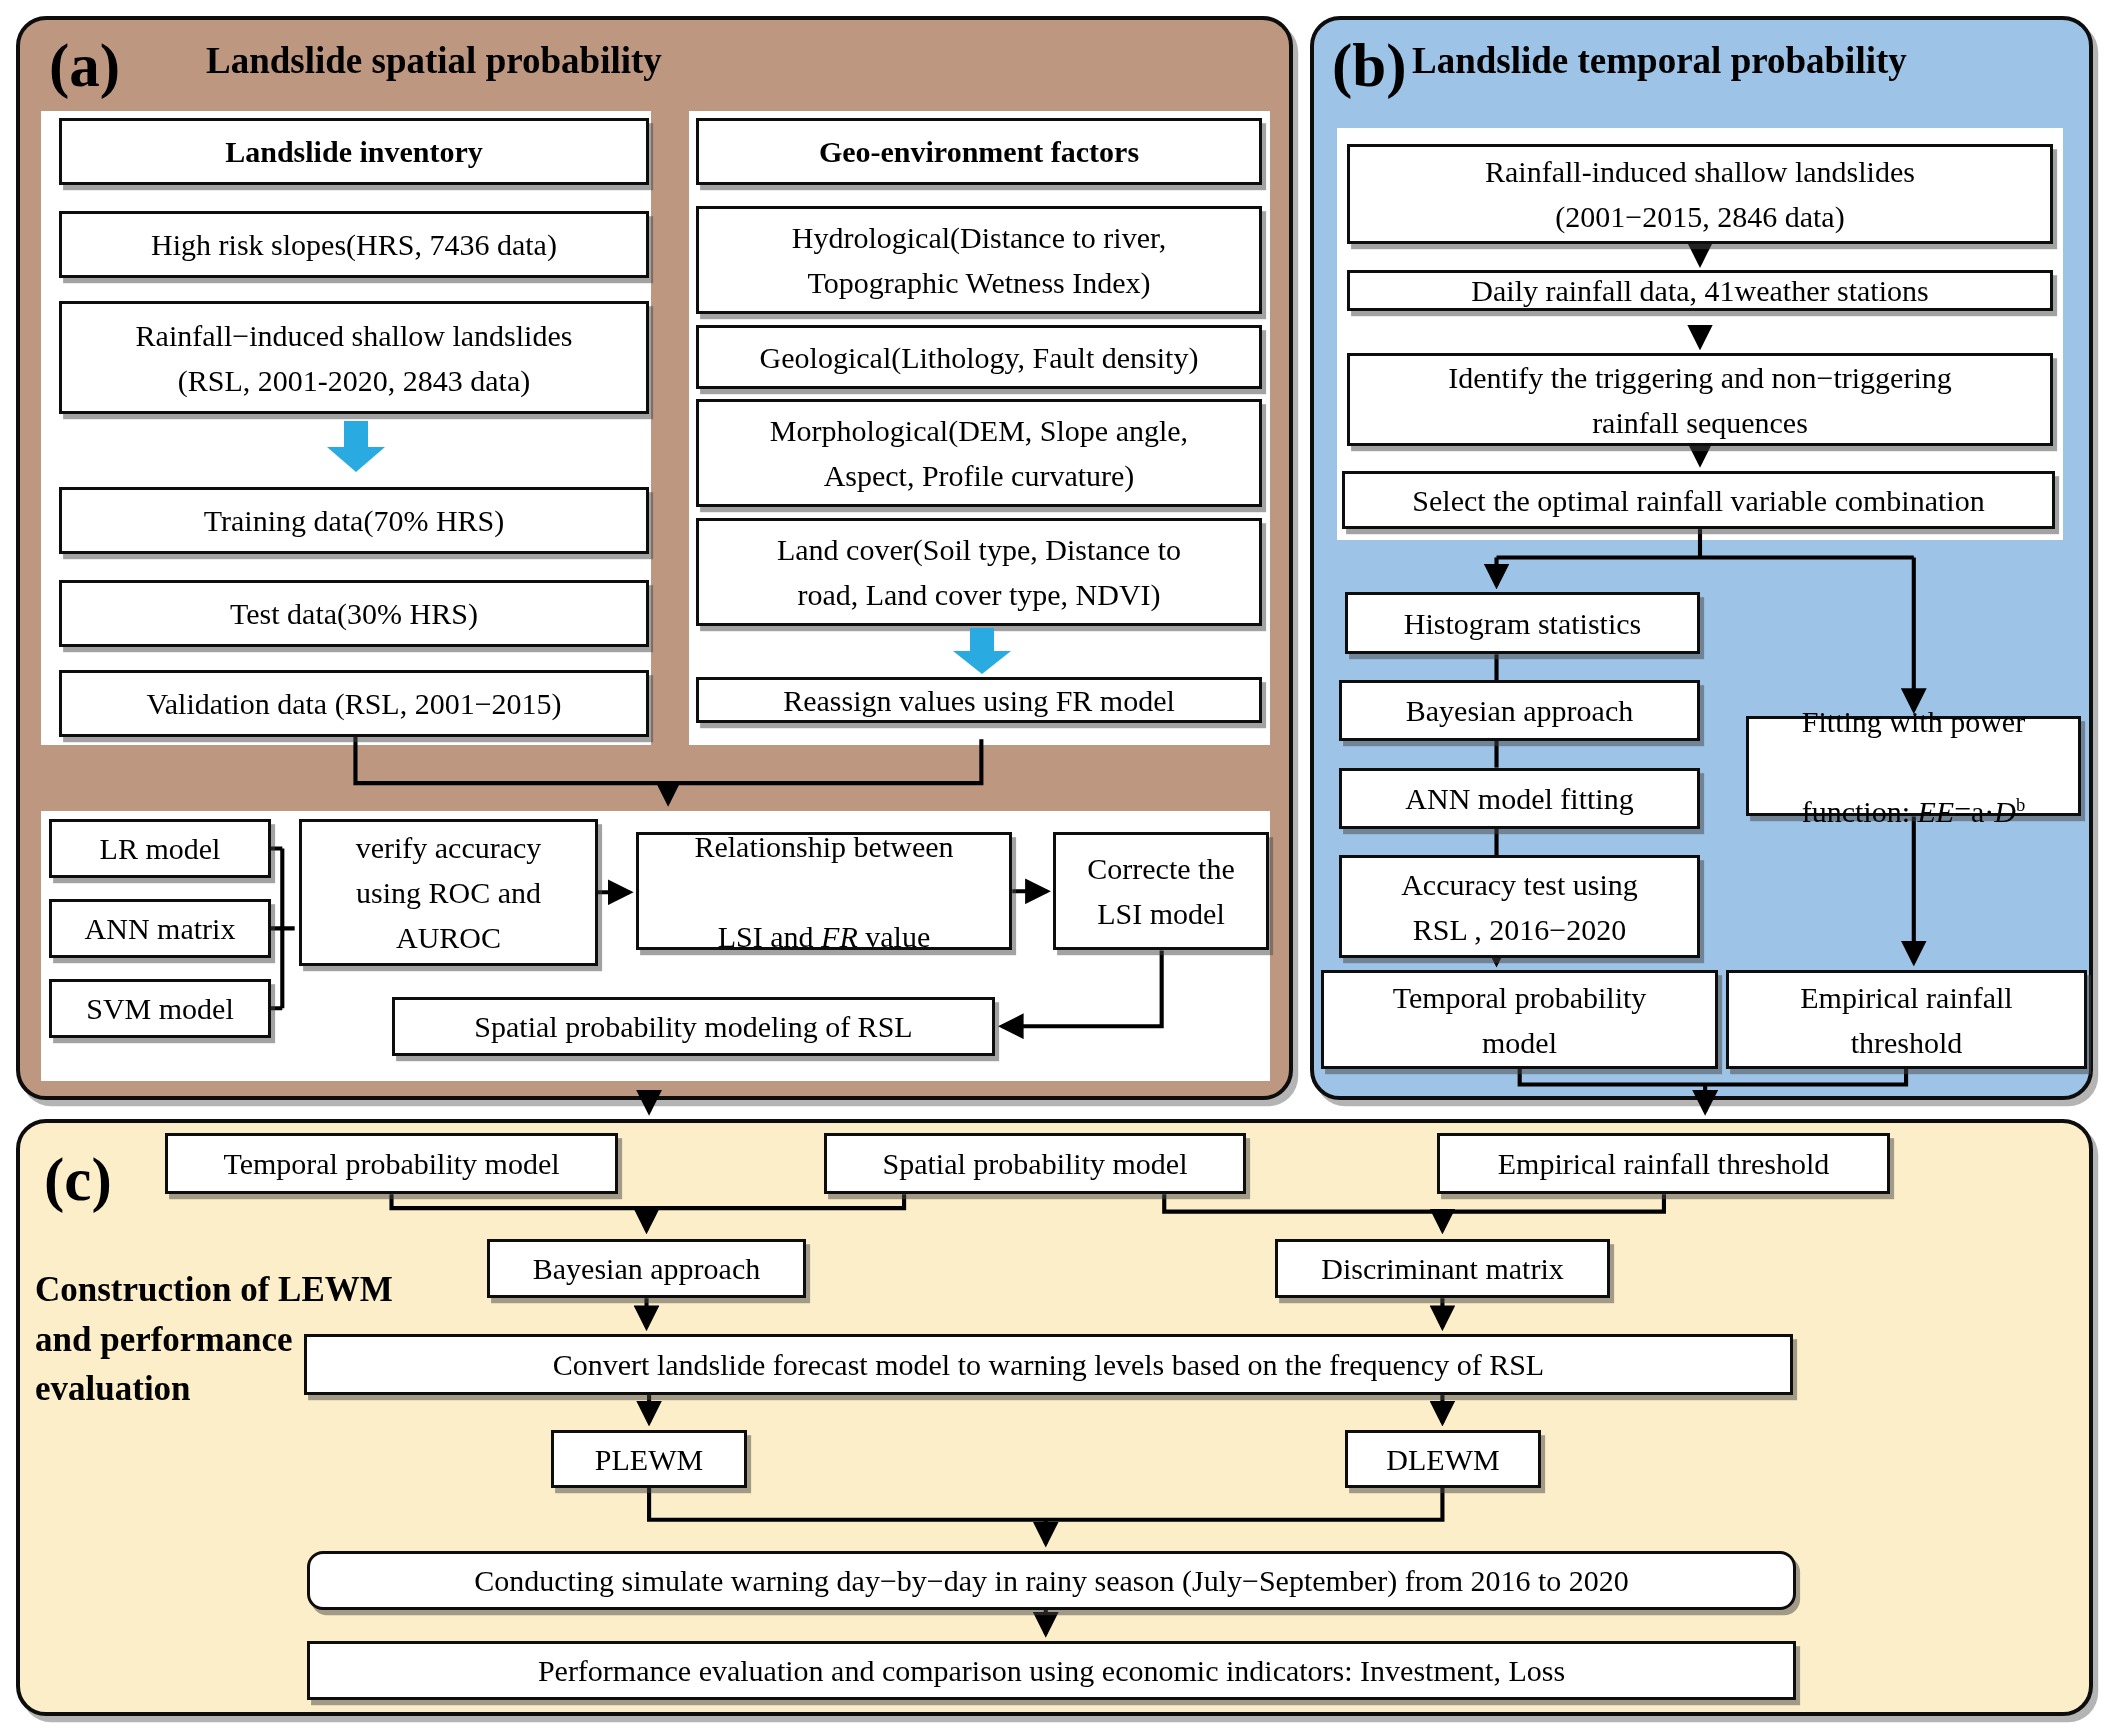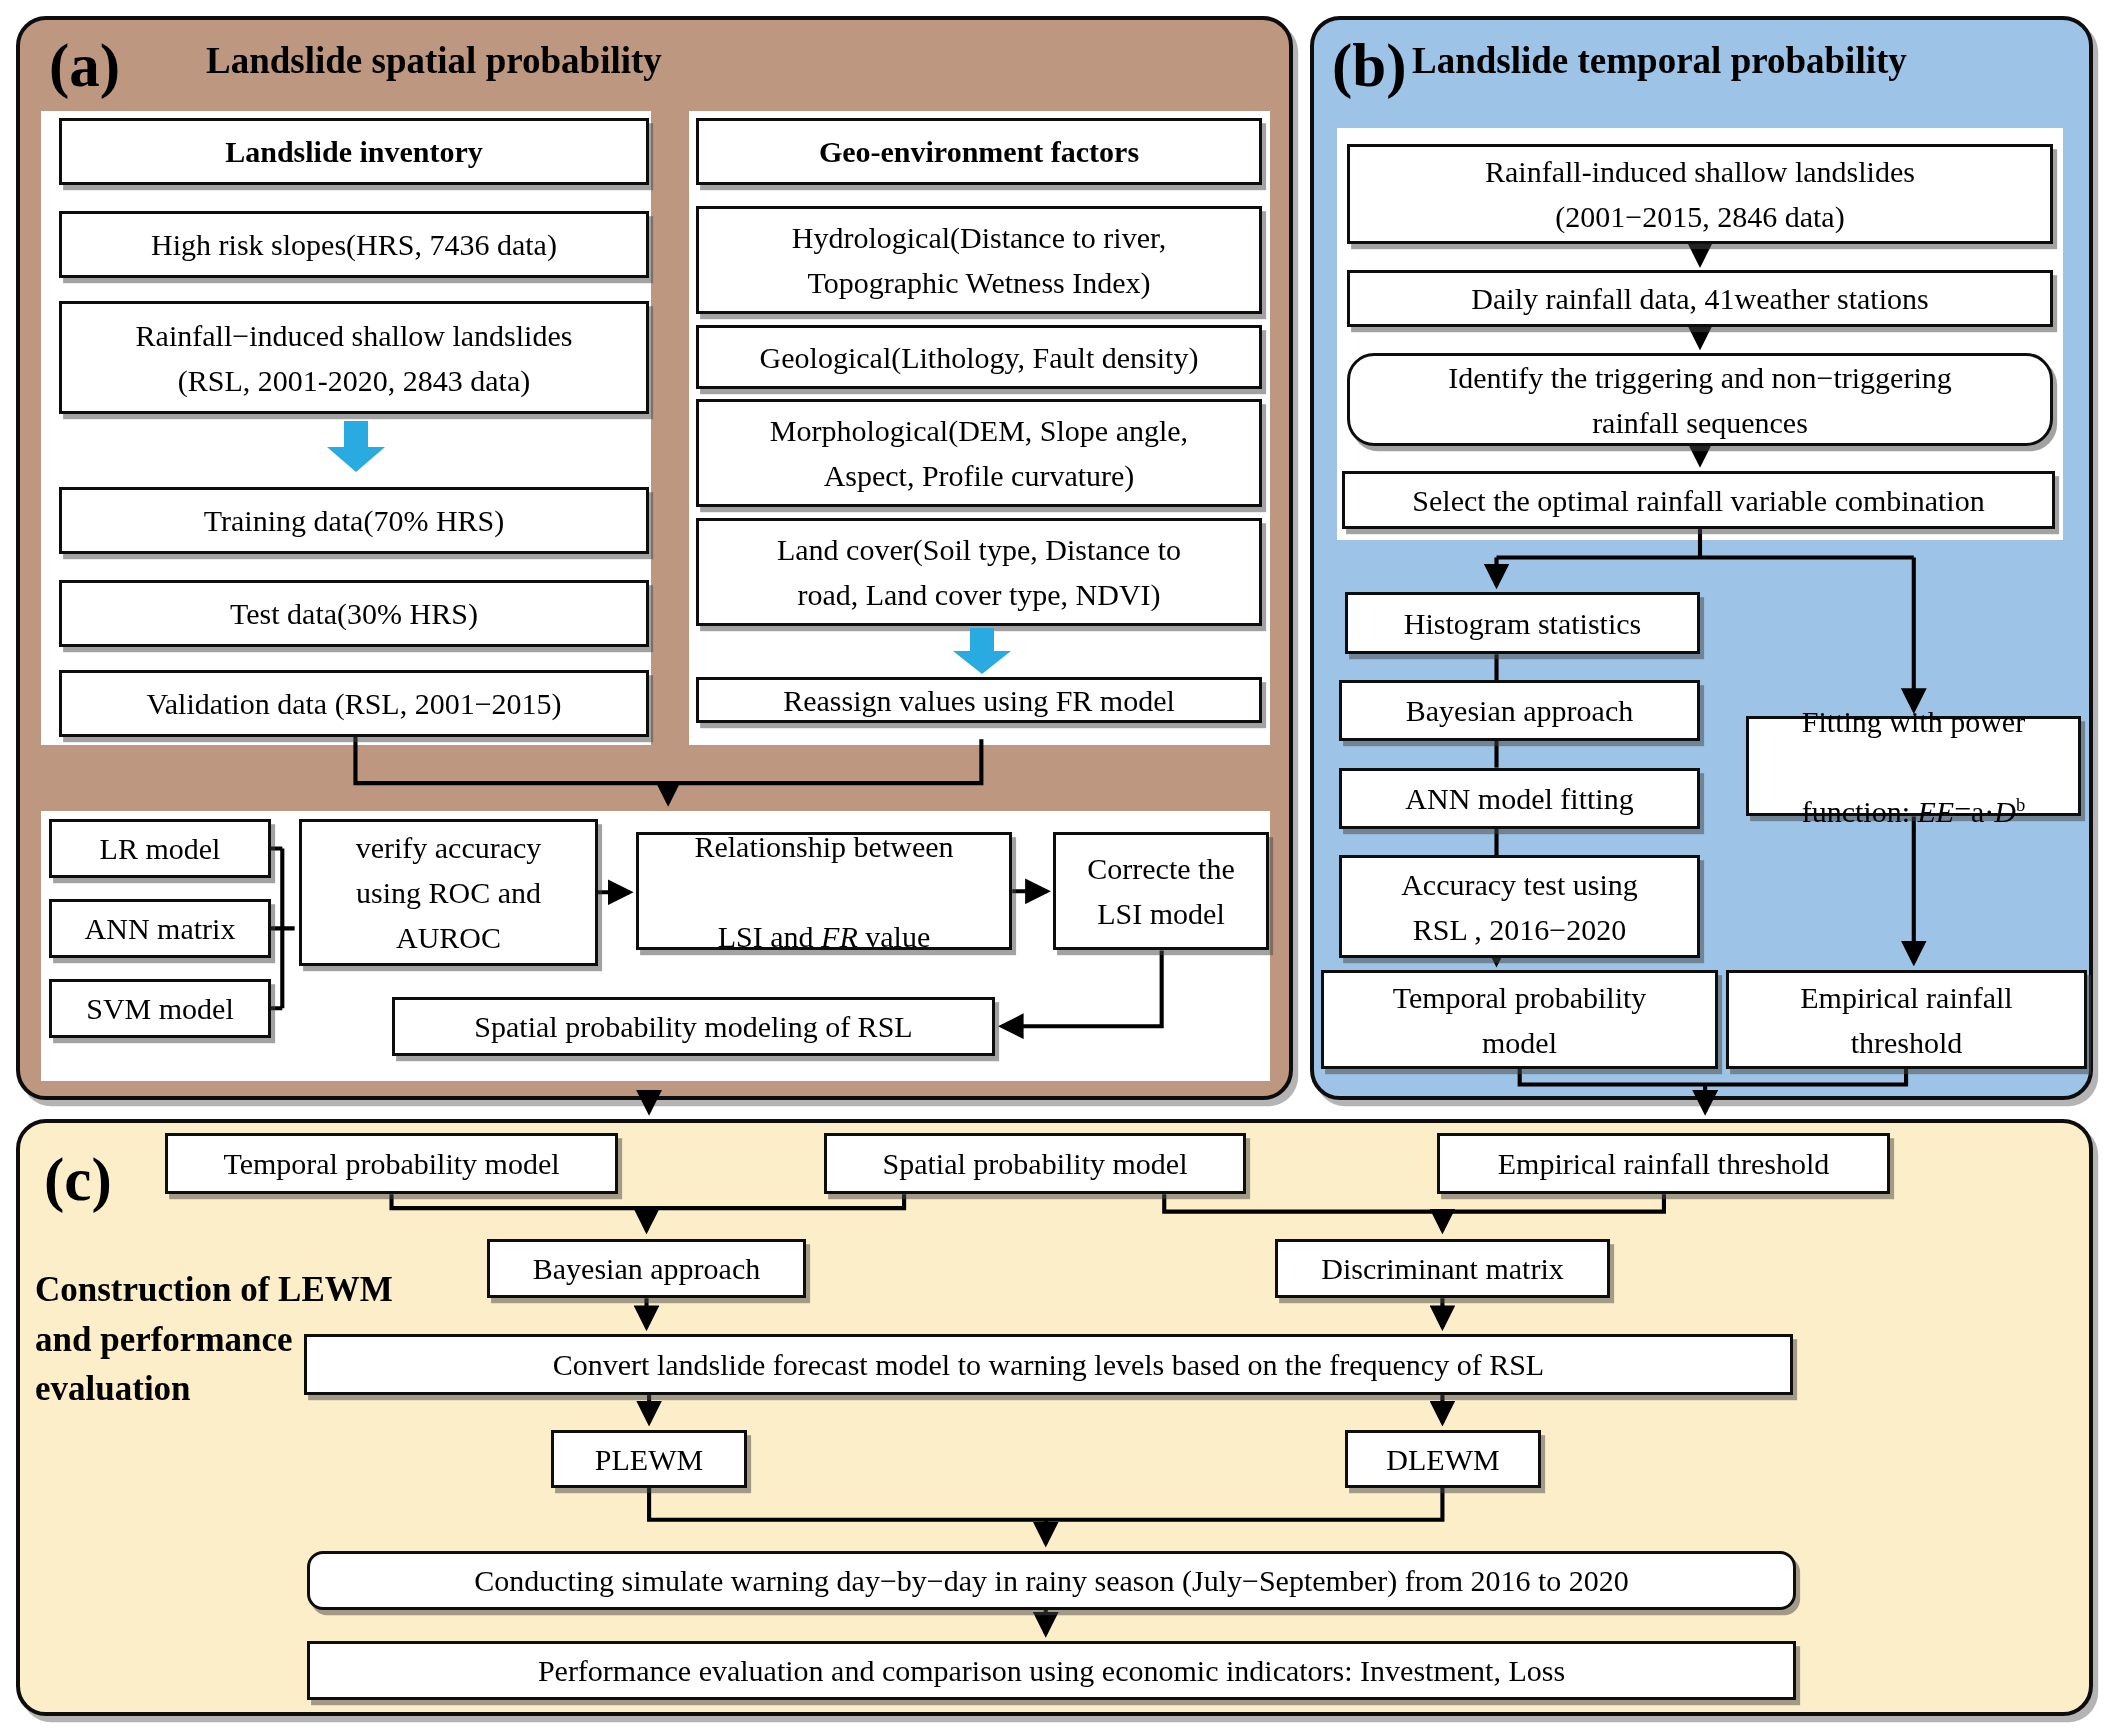--- a/index.html
+++ b/index.html
@@ -141,22 +141,22 @@
   <div class="box lvl" style="left:1053px;top:832px;width:216px;height:118px;">Correcte the
 LSI model</div>
 
   <div class="box lvl" style="left:392px;top:997px;width:603px;height:59px;">Spatial probability modeling of RSL</div>
 
   <div class="plabel lvl" style="left:1332px;top:35px;">(b)</div>
   <div class="ptitle lvl" style="left:1412px;top:41px;width:618px;">Landslide temporal probability</div>
 
   <div class="box lvl" style="left:1347px;top:144px;width:706px;height:100px;">Rainfall-induced shallow landslides
 (2001−2015, 2846 data)</div>
-  <div class="box lvl" style="left:1347px;top:270px;width:706px;height:57px;">Daily rainfall data, 41weather stations</div>
-  <div class="box lvl" style="left:1347px;top:353px;width:706px;height:93px;border-radius:27px;">Identify the triggering and non−triggering
+  <div class="box lvl" style="left:1347px;top:270px;width:706px;height:41px;">Daily rainfall data, 41weather stations</div>
+  <div class="box lvl" style="left:1347px;top:353px;width:706px;height:93px;">Identify the triggering and non−triggering
 rainfall sequences</div>
   <div class="box lvl" style="left:1342px;top:471px;width:713px;height:58px;">Select the optimal rainfall variable combination</div>
 
   <div class="box lvl" style="left:1345px;top:592px;width:355px;height:62px;">Histogram statistics</div>
   <div class="box lvl" style="left:1339px;top:680px;width:361px;height:61px;">Bayesian approach</div>
   <div class="box lvl" style="left:1339px;top:768px;width:361px;height:61px;">ANN model fitting</div>
   <div class="box lvl" style="left:1339px;top:855px;width:361px;height:103px;">Accuracy test using
 RSL , 2016−2020</div>
   <div class="box lvl" style="left:1321px;top:970px;width:397px;height:99px;">Temporal probability
 model</div>

